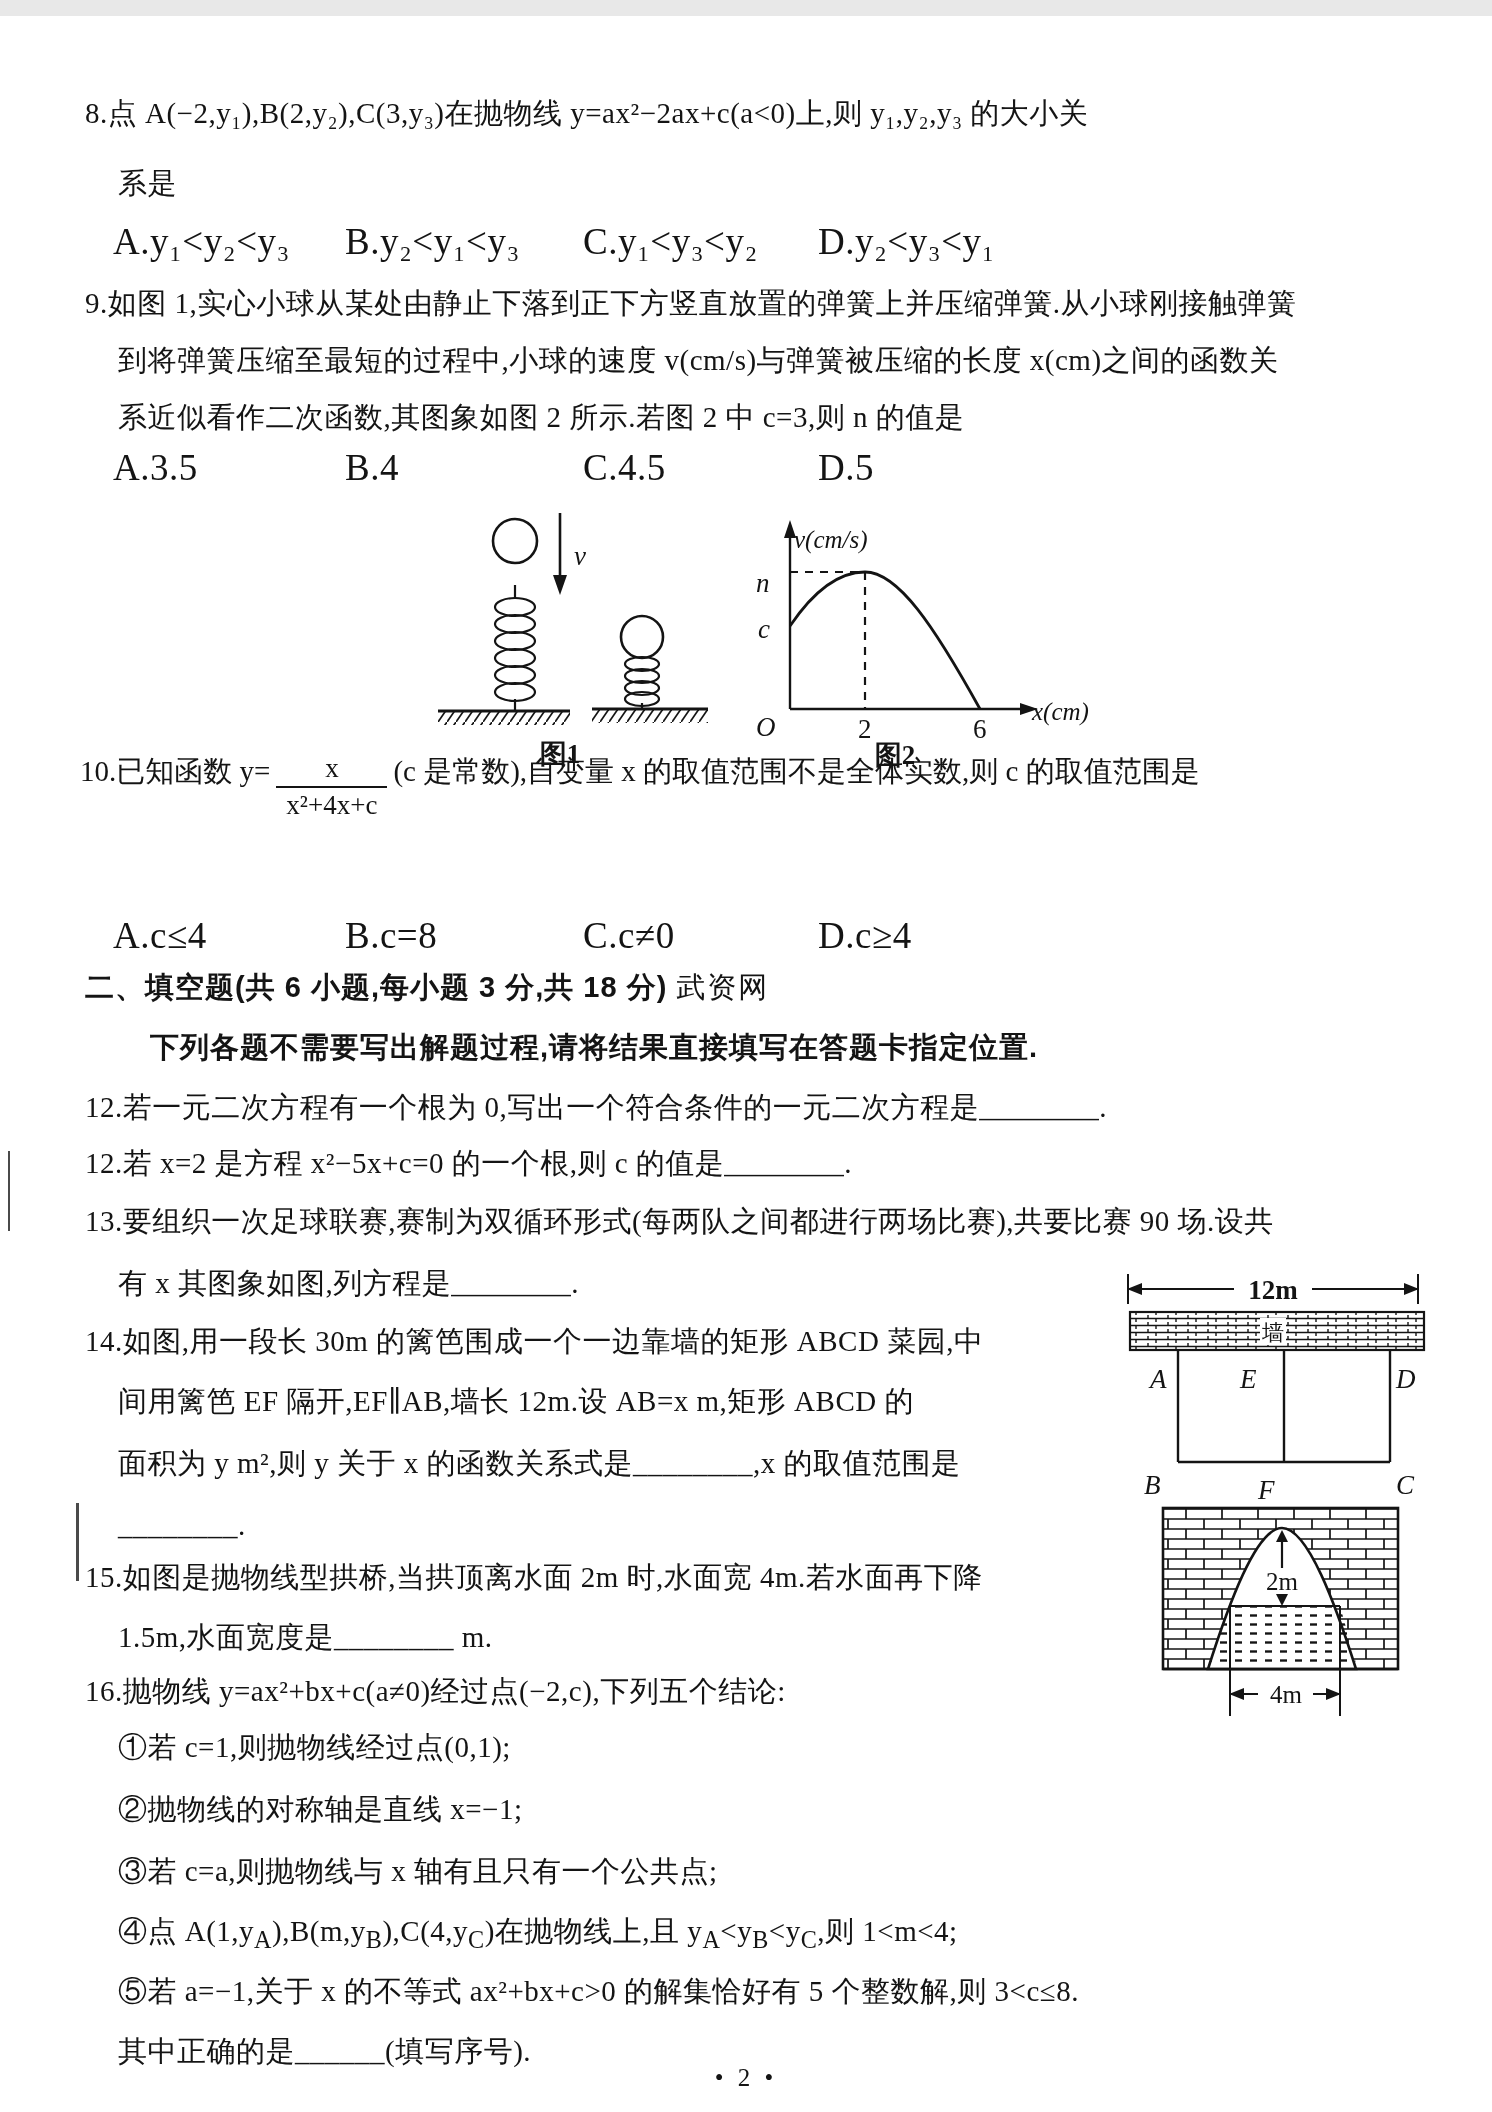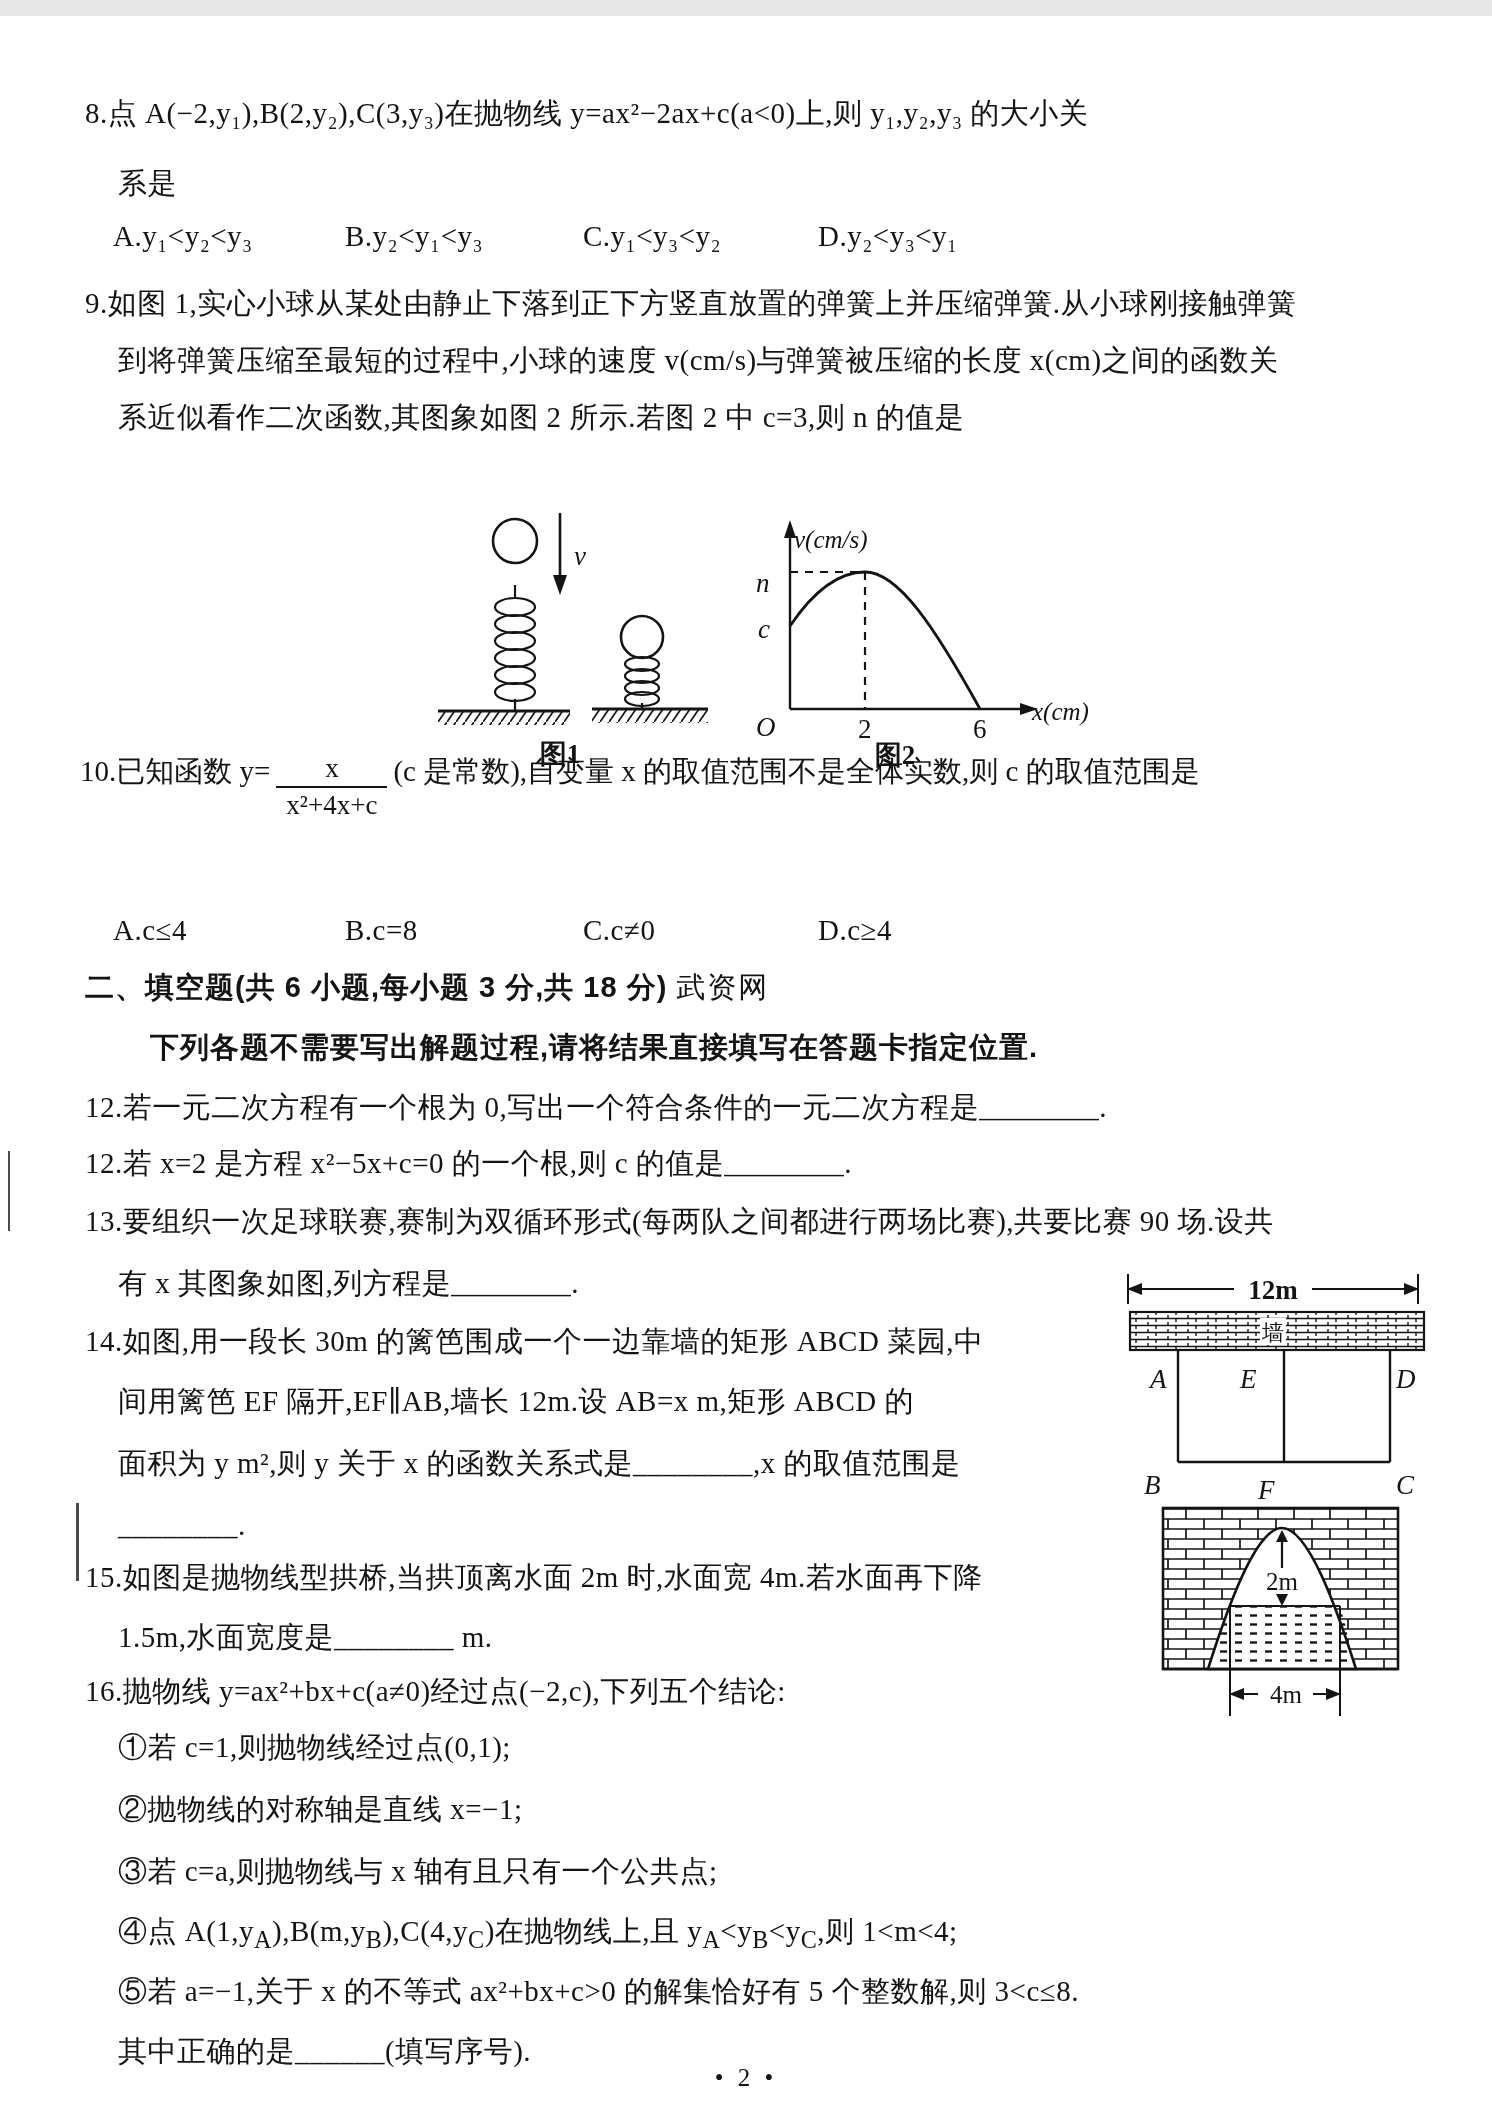--- a/index.html
+++ b/index.html
@@ -1,20 +1,20 @@
 <!DOCTYPE html>
 <html><head>
 <meta charset="utf-8">
 <style>
   html,body{margin:0;padding:0;background:#e8e8e8;}
   .page{position:relative;width:1492px;height:2112px;background:#ffffff;margin:16px auto;
         font-family:"Liberation Serif","DejaVu Serif",serif;color:#141414;overflow:hidden;}
   .ln{position:absolute;font-size:29px;white-space:nowrap;letter-spacing:.5px;line-height:38px;}
   .x85{left:85px}.x118{left:118px}.x150{left:150px}
-  .opts{position:absolute;left:0;width:100%;height:42px;font-size:29px;}
+  .opts{position:absolute;left:0;width:100%;height:42px;font-size:37px;}
   .opts span{position:absolute;white-space:nowrap;letter-spacing:.5px;}
   .oA{left:113px}.oB{left:345px}.oC{left:583px}.oD{left:818px}
   .boldln{font-family:"Liberation Sans","DejaVu Sans",sans-serif;font-weight:bold;letter-spacing:1px;}
   .wm{font-weight:normal;font-family:"Liberation Serif","DejaVu Serif",serif;letter-spacing:2px;}
   .q10line{position:absolute;left:80px;top:736px;display:flex;align-items:flex-start;font-size:29px;white-space:nowrap;}
   .frac{display:inline-flex;flex-direction:column;align-items:center;margin:0 6px;font-size:27px;line-height:1.25;}
   .frac .den{border-top:2.2px solid #141414;padding:1px 10px 0 10px;}
   .frac .num{padding:0 10px;}
   svg{position:absolute;overflow:visible;}
   svg text{font-family:"Liberation Serif","DejaVu Serif",serif;fill:#141414;}
@@ -32,20 +32,26 @@
   <div class="opts" style="top:204px">
     <span class="oA">A.y₁&lt;y₂&lt;y₃</span>
     <span class="oB">B.y₂&lt;y₁&lt;y₃</span>
     <span class="oC">C.y₁&lt;y₃&lt;y₂</span>
     <span class="oD">D.y₂&lt;y₃&lt;y₁</span>
   </div>
 
   <div class="ln x85" style="top:268px">9.如图 1,实心小球从某处由静止下落到正下方竖直放置的弹簧上并压缩弹簧.从小球刚接触弹簧</div>
   <div class="ln x118" style="top:325px">到将弹簧压缩至最短的过程中,小球的速度 v(cm/s)与弹簧被压缩的长度 x(cm)之间的函数关</div>
   <div class="ln x118" style="top:382px">系近似看作二次函数,其图象如图 2 所示.若图 2 中 c=3,则 n 的值是</div>
+  <div class="opts" style="top:430px">
+    <span class="oA">A.3.5</span>
+    <span class="oB">B.4</span>
+    <span class="oC">C.4.5</span>
+    <span class="oD">D.5</span>
+  </div>
 
   <svg style="left:420px;top:485px" width="300" height="278" viewBox="0 0 300 278">
     <defs>
       <pattern id="hatch" width="9" height="13" patternUnits="userSpaceOnUse">
         <line x1="0" y1="13" x2="9" y2="0" stroke="#141414" stroke-width="1.7"></line>
       </pattern>
     </defs>
     <circle cx="95" cy="40" r="22" fill="none" stroke="#141414" stroke-width="2.6"></circle>
     <g>
       <line x1="140" y1="12" x2="140" y2="78" stroke="#141414" stroke-width="2.6"></line>

